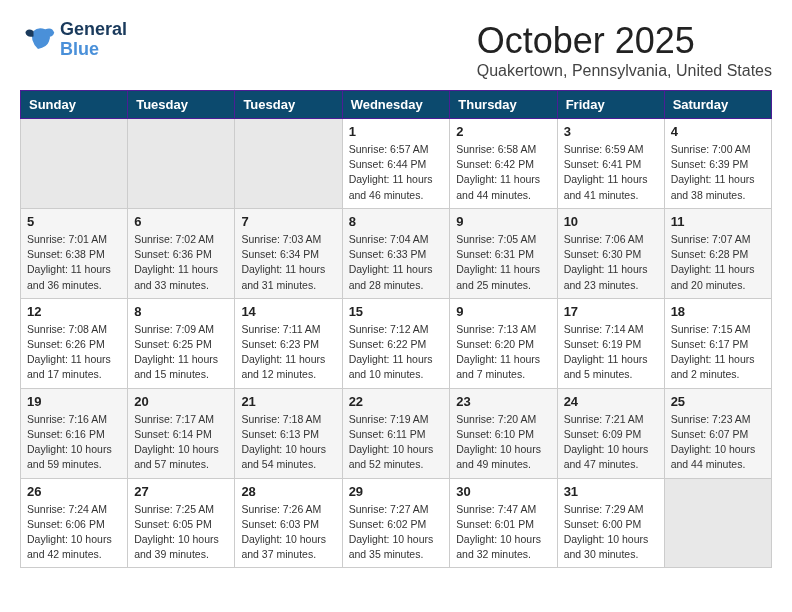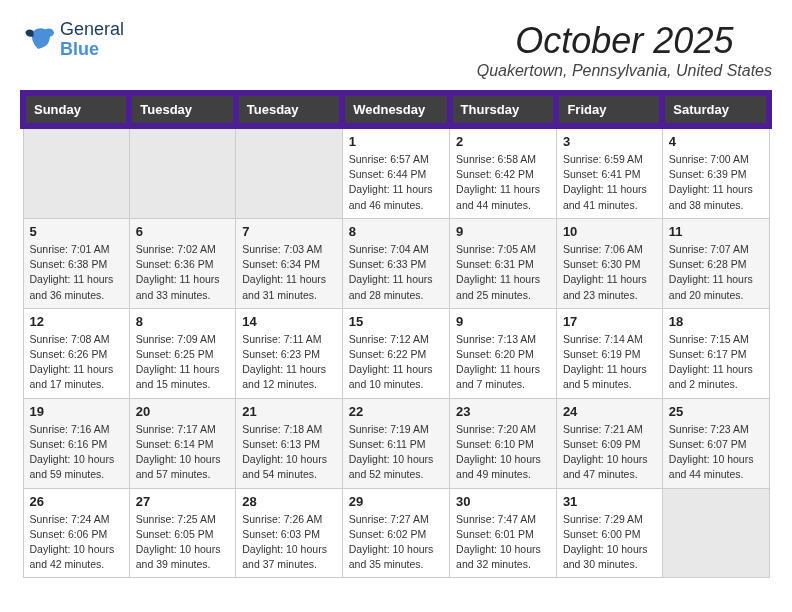--- a/index.html
+++ b/index.html
@@ -10,45 +10,44 @@
       min-height: 612px;
       padding: 20px;
     }
     .header {
       display: flex;
       justify-content: space-between;
       align-items: flex-start;
       margin-bottom: 10px;
     }
     .title-block {
-      text-align: center;
-      font-style: italic;
+      text-align: left;
     }
     .month-title {
       font-size: 36px;
       font-weight: normal;
       color: #222;
     }
     .subtitle {
       font-size: 16px;
       color: #444;
     }
     .calendar {
       width: 100%;
       border-collapse: collapse;
       border: 1px solid #ccc;
     }
     .calendar th {
-      background-color: #404040;
+      background-color: #0c4a6e;
       color: #fff;
       text-align: left;
       padding: 6px 8px;
       font-size: 13px;
       font-weight: bold;
-      border: 6px solid #4c1d95;
+      border: 1px solid #4c1d95;
     }
     .calendar td {
       vertical-align: top;
       border: 1px solid #ccc;
       padding: 5px 6px;
       width: 108px;
       min-height: 80px;
       font-size: 11px;
       color: #222;
       background: #fff;
@@ -80,21 +79,21 @@
       width: 36px;
       height: 36px;
     }
     .logo-words {
       display: flex;
       flex-direction: column;
       line-height: 1.1;
     }
     .logo-general {
       font-size: 18px;
-      font-weight: normal;
+      font-weight: bold;
       color: #1a3a5c;
     }
     .logo-blue {
       font-size: 18px;
       font-weight: bold;
       color: #4a90d9;
     }
   </style>
 </head>
 <body>

